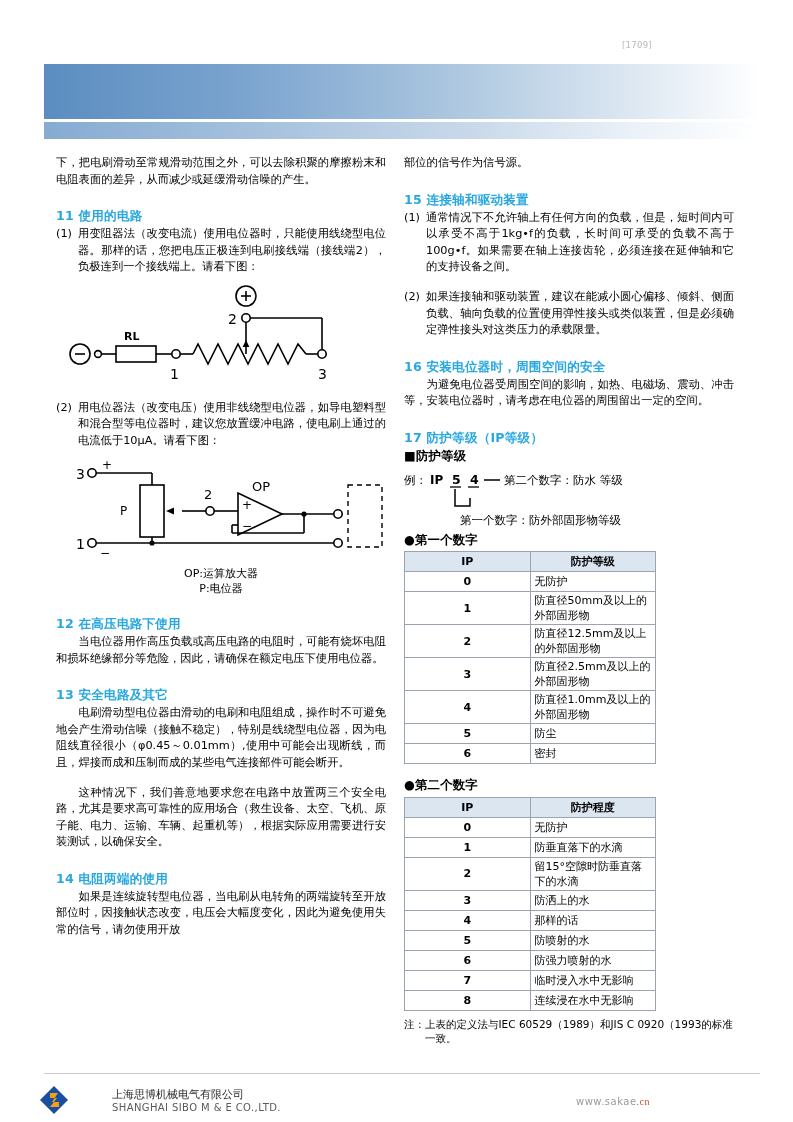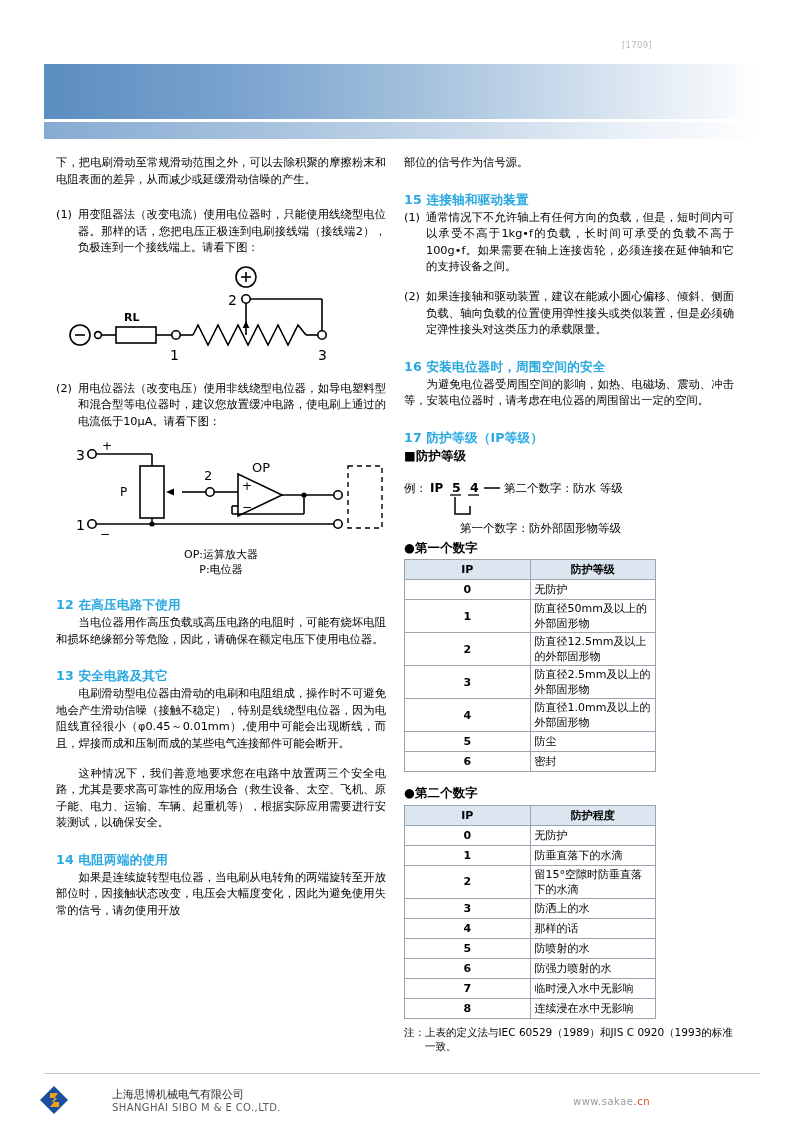--- a/index.html
+++ b/index.html
@@ -105,21 +105,21 @@
   
   .ip-ex {
     position: relative;
     height: 62px;
     margin-top: 3px;
   }
   .sqbullet {
     font-size: 12.4px;
     font-weight: bold;
     letter-spacing: .2px;
-    margin-bottom: 13px;
+    margin-bottom: 5px;
   }
   .roundbullet {
     font-size: 12.4px;
     font-weight: bold;
     letter-spacing: .2px;
     margin: 0 0 3px 0;
   }
 
   
   table.ip {
@@ -189,38 +189,39 @@
     line-height: 11px;
   }
   .footer-url {
     position: absolute;
     right: 30px;
     top: 1096px;
     font-size: 10px;
     color: #9a9a9a;
     letter-spacing: .5px;
   }
-  .footer-url .dot-cn { color: #d04a2a; }
+  .footer-url .dot-cn { color: #d04a2a; font-family: Liberation Serif, serif; }
 </style>
 </head>
 <body>
 
 <div class="page">
 
   <div class="page-marker">[1709]</div>
 
   <div class="banner"></div>
   <div class="banner2"></div>
 
   <div class="col col-left">
 
     <p class="body">下，把电刷滑动至常规滑动范围之外，可以去除积聚的摩擦粉末和电阻表面的差异，从而减少或延缓滑动信噪的产生。</p>
 
     <div class="gap-l"></div>
 
+    <h2 class="sec">11 使用的电路</h2>
     <div class="numitem">
       <span class="marker">(1)</span>
       <span class="txt">用变阻器法（改变电流）使用电位器时，只能使用线绕型电位器。那样的话，您把电压正极连到电刷接线端（接线端2），负极连到一个接线端上。请看下图：</span>
     </div>
 
     <div class="figure">
       <svg width="330" height="105" viewBox="0 0 330 105">
         <g stroke="#000" stroke-width="1.6" fill="none">
 
           <circle cx="24" cy="72" r="10"></circle>

